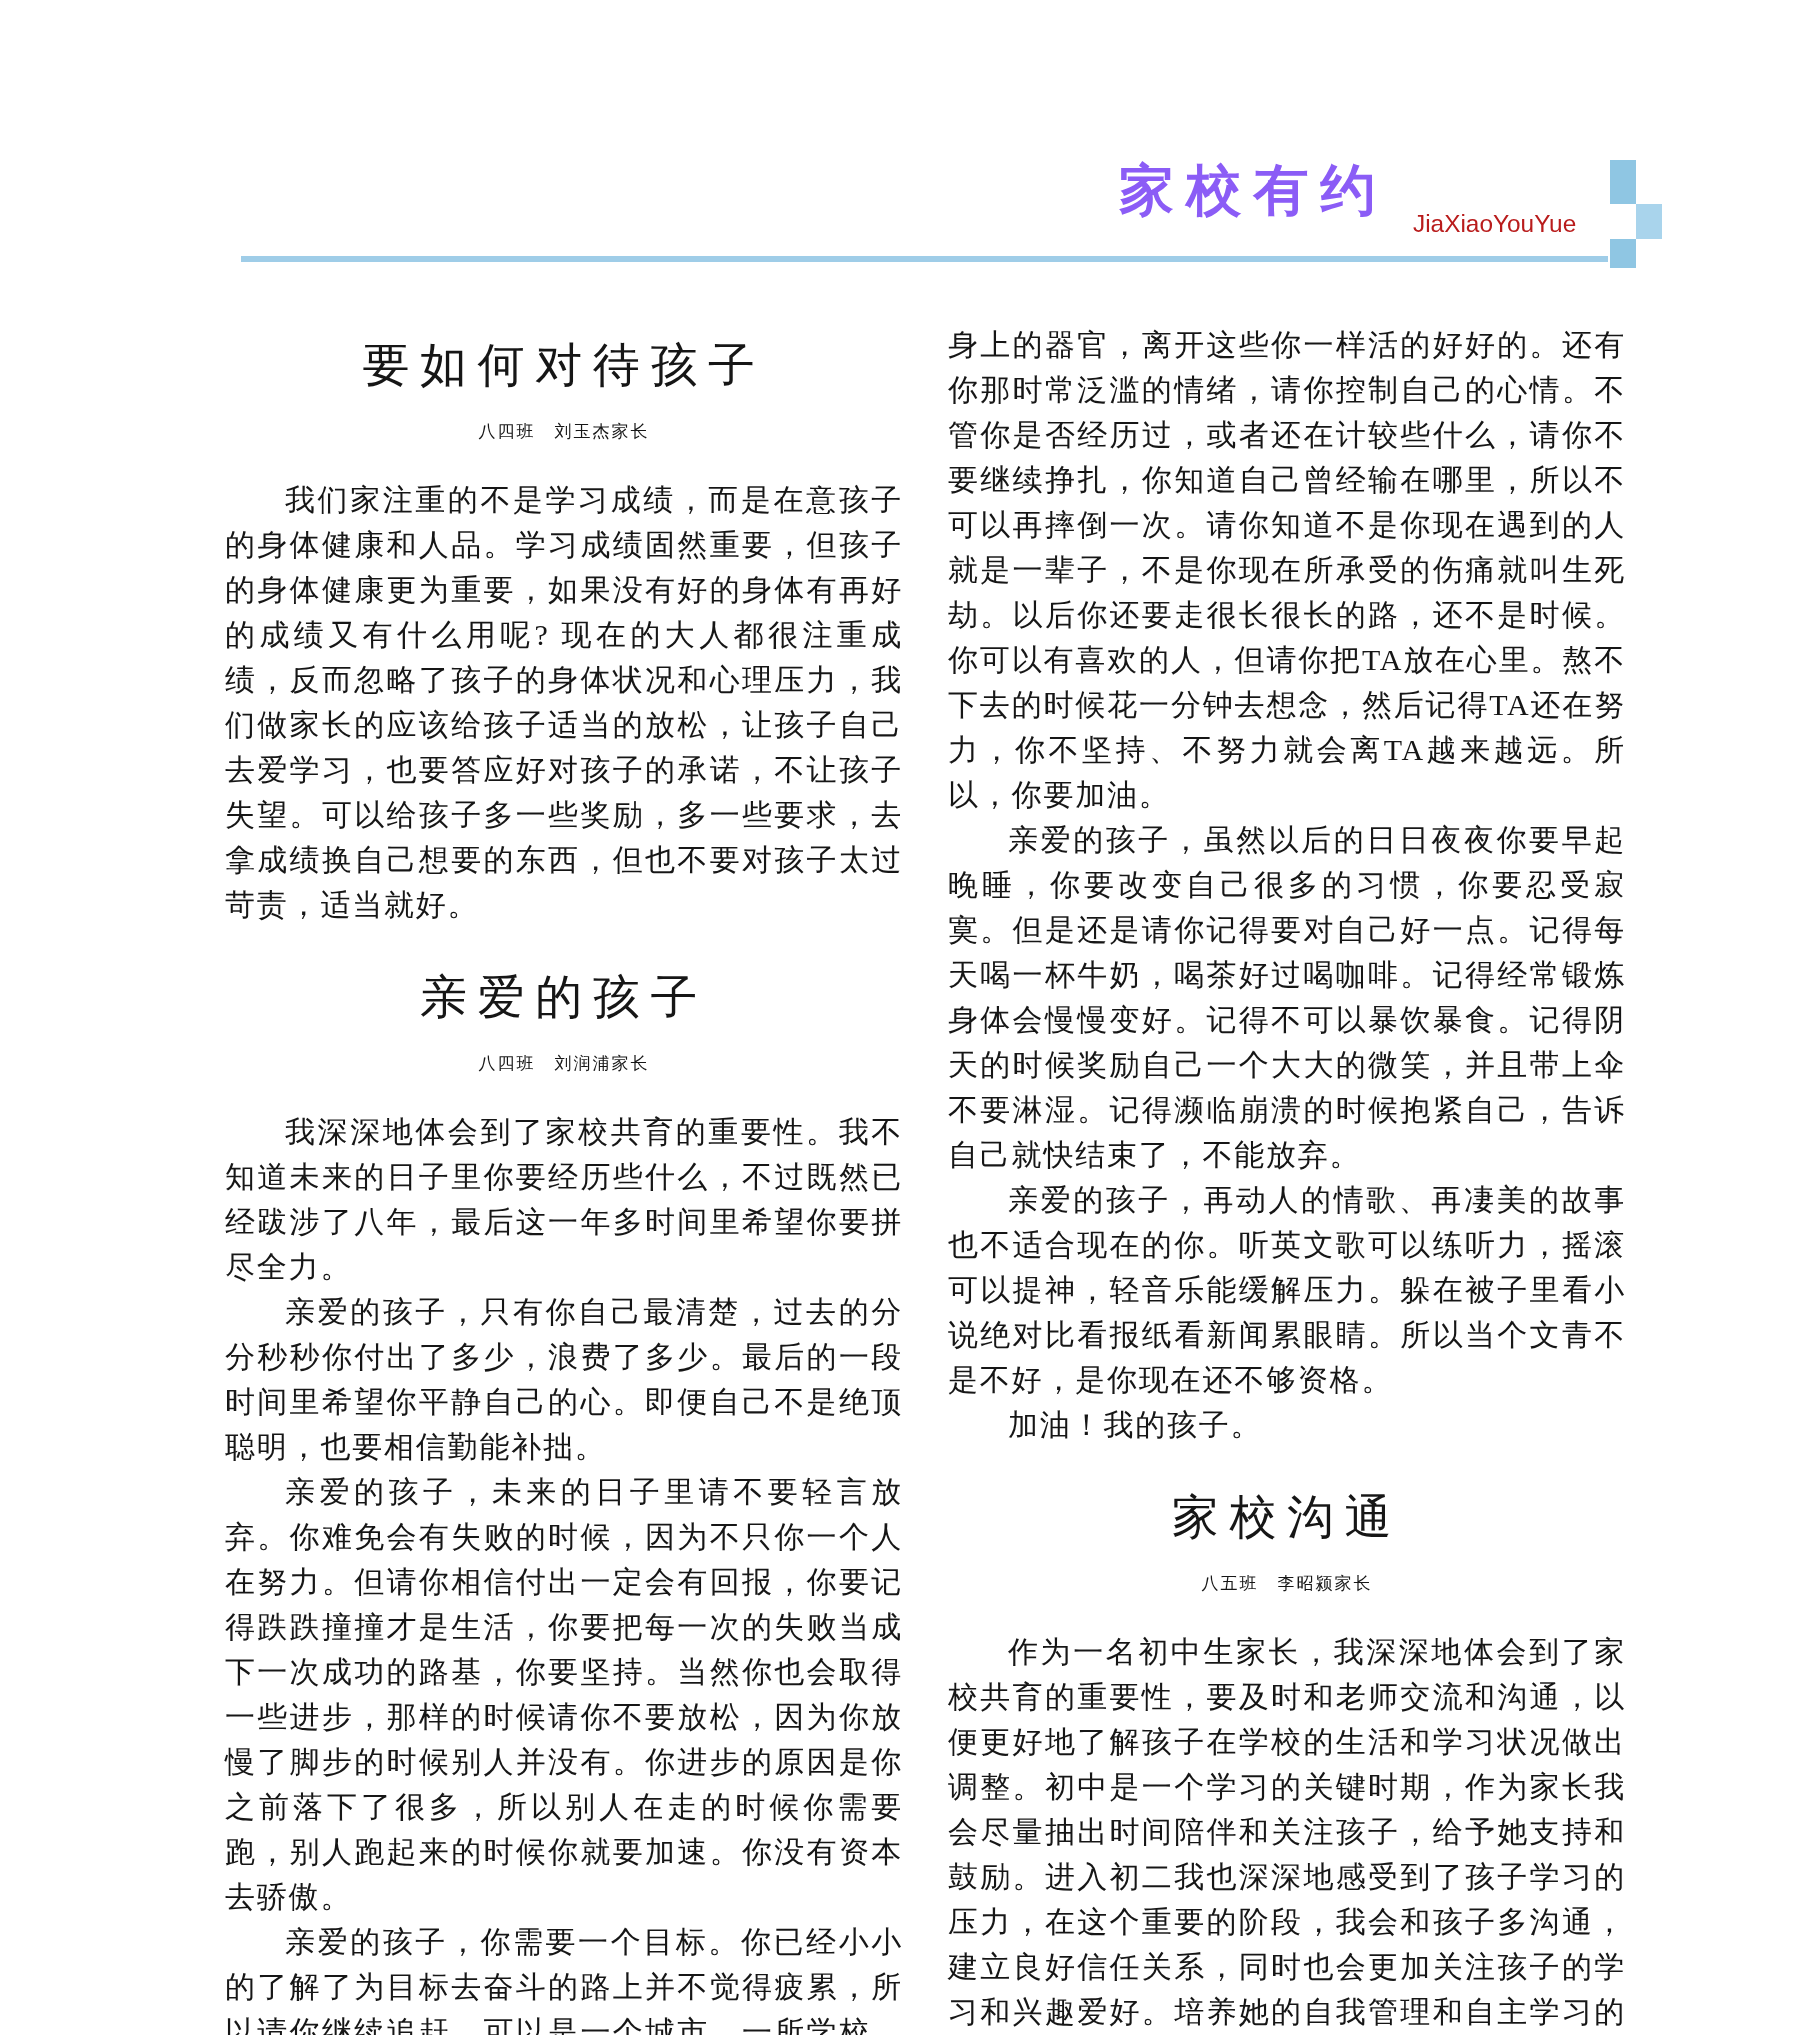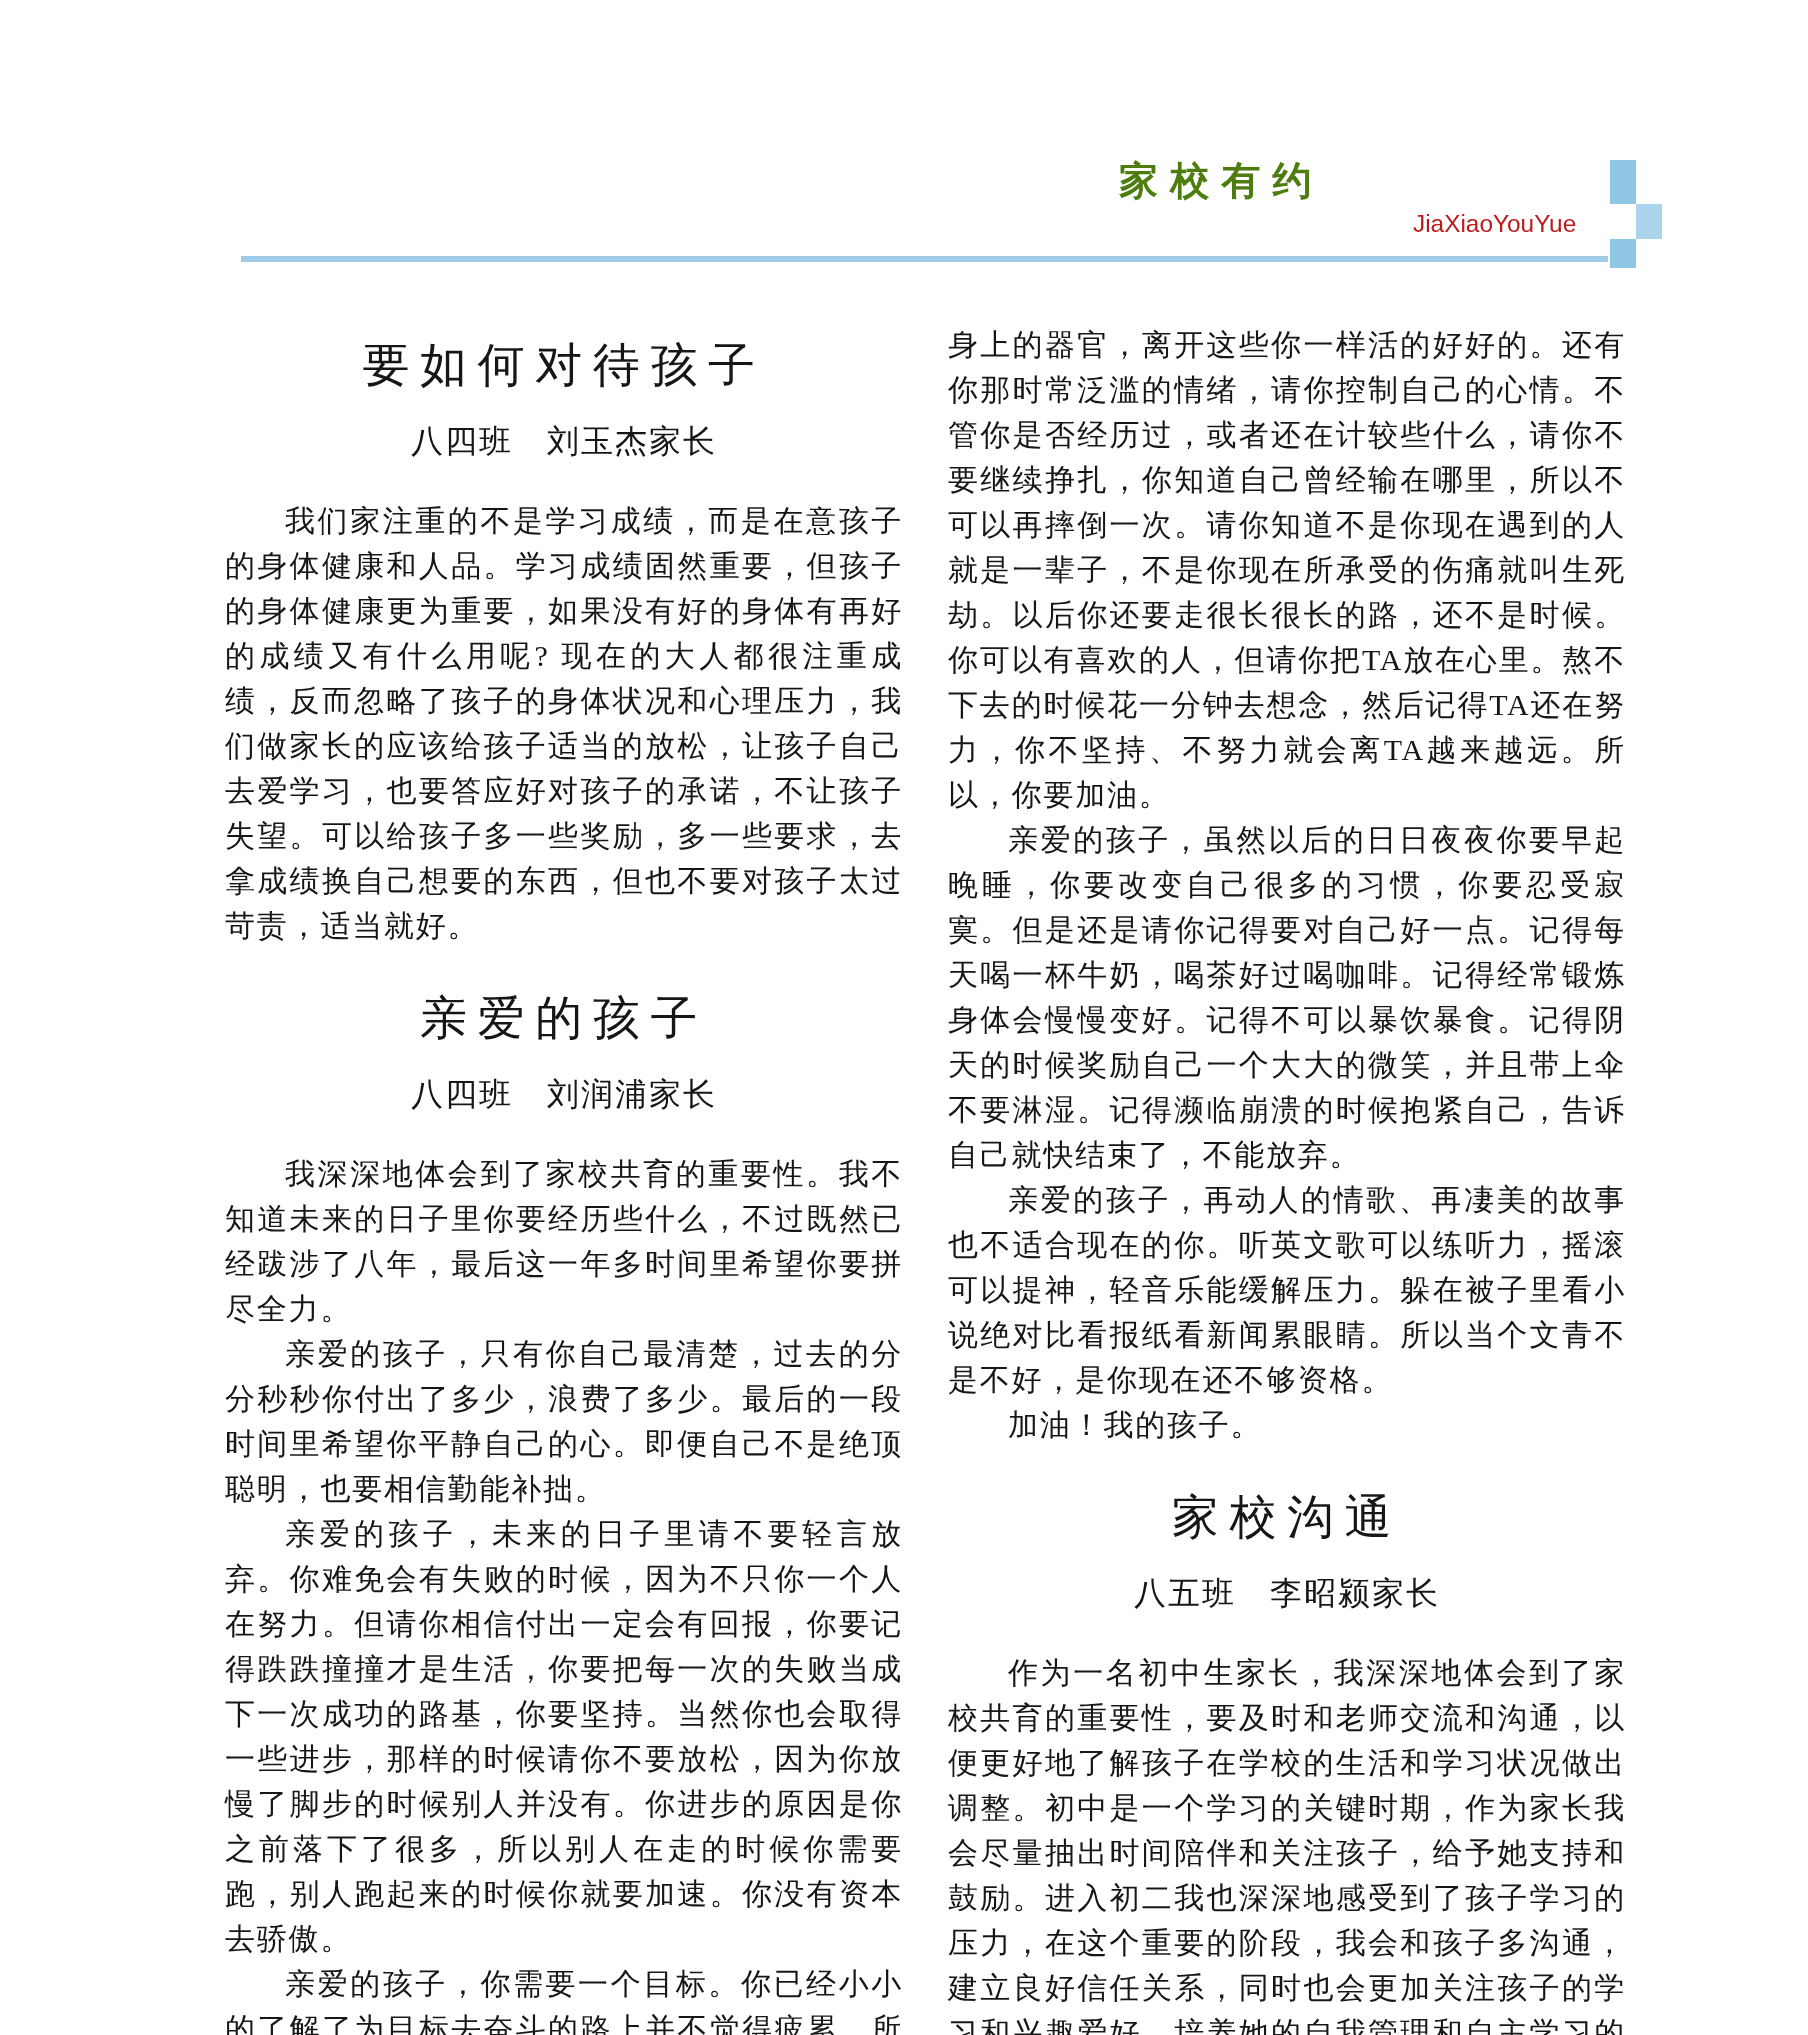--- a/index.html
+++ b/index.html
@@ -14,24 +14,24 @@
     font-family: "Liberation Serif", "DejaVu Serif", serif;
     color: #161616;
     overflow: hidden;
   }
 
   
   .header-title {
     position: absolute;
     left: 1119px;
     top: 154px;
-    font-size: 39px;
+    font-size: 55px;
     font-weight: bold;
     letter-spacing: 12.2px;
-    color: #4d7c0f;
+    color: #8b5cf6;
     font-family: "Liberation Sans", "DejaVu Sans", sans-serif;
     white-space: nowrap;
   }
   .header-sub {
     position: absolute;
     left: 1413px;
     top: 210px;
     font-size: 24.4px;
     color: #b91c1c;
     font-family: "Liberation Sans", "DejaVu Sans", sans-serif;
@@ -66,21 +66,21 @@
     font-size: 47px;
     font-weight: normal;
     text-align: center;
     letter-spacing: 10.6px;
     margin: 39px 0 23px 0;
     white-space: nowrap;
   }
   .col-left .art-title.first { margin-top: 12px; }
 
   .art-author {
-    font-size: 32px;
+    font-size: 17px;
     text-align: center;
     letter-spacing: 2px;
     margin: 0 0 34px 0;
   }
 
   .para {
     font-size: 30px;
     line-height: 45px;
     letter-spacing: 1.8px;
     text-align: justify;

